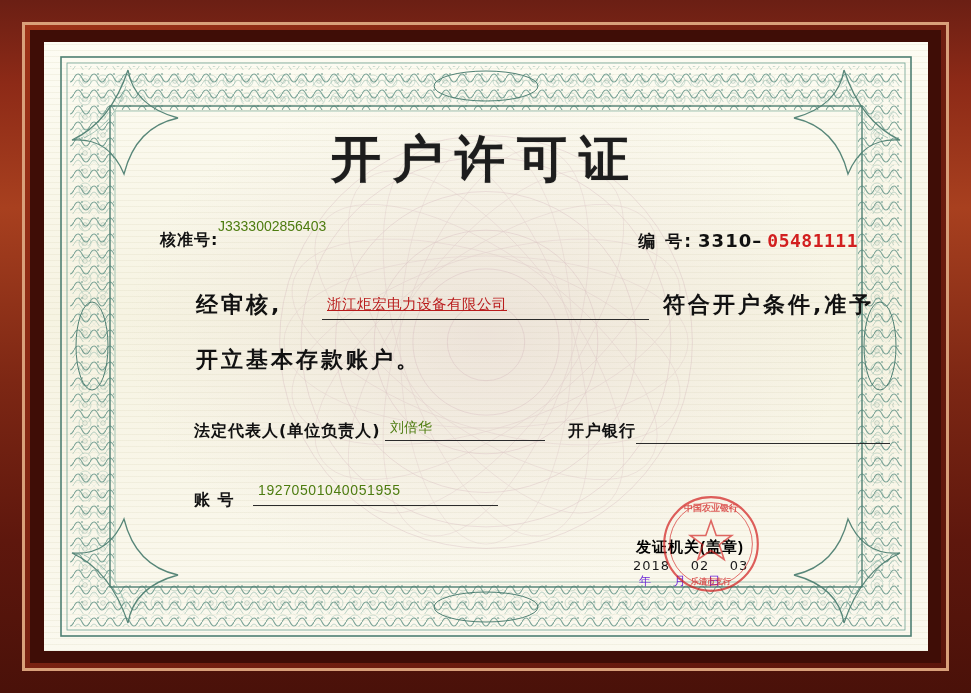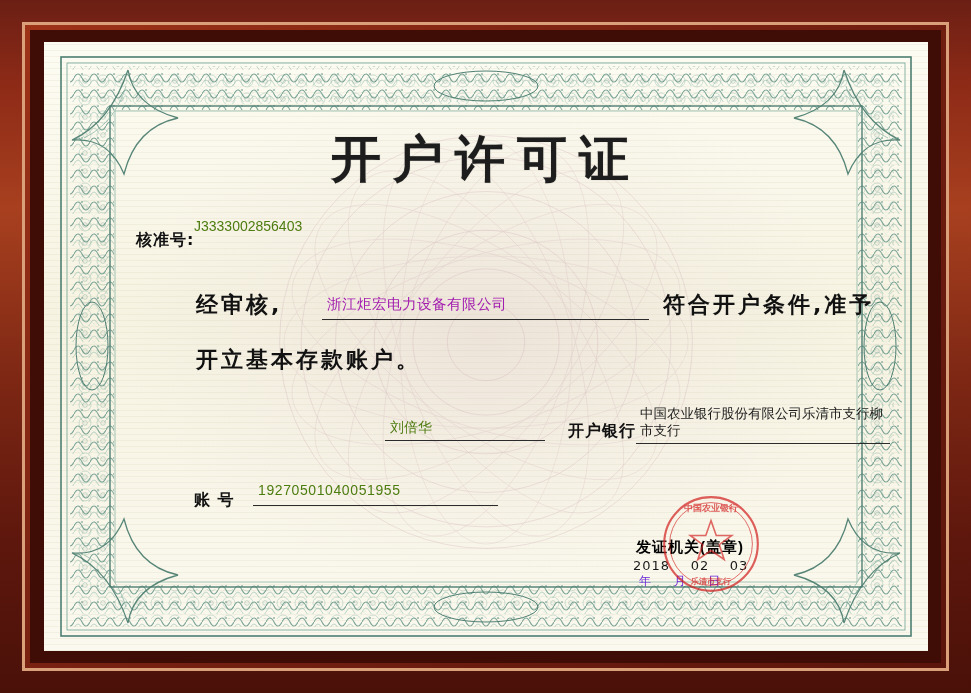--- a/index.html
+++ b/index.html
@@ -140,21 +140,21 @@
     color: #4d7c0f;
     white-space: nowrap;
   }
 
   .uline {
     position: absolute;
     border-bottom: 1px solid #2b2b2b;
   }
 
   
-  #approval-row { left: 92px; top: 188px; text-align: center; }
+  #approval-row { left: 116px; top: 188px; text-align: center; }
   #approval-no-value { position: absolute; left: 58px; top: -12px; }
 
   #serial-row { right: 70px; top: 188px; }
   #serial-label { font-size: 17px; font-weight: bold; letter-spacing: 2px; }
   #serial-prefix { font-size: 18px; font-weight: bold; letter-spacing: 1px; }
   #serial-red {
     font-family: "DejaVu Sans Mono", monospace;
     font-size: 18px;
     font-weight: bold;
     color: #d21f1f;
@@ -165,21 +165,22 @@
   #stmt1 { left: 152px; top: 248px; }
   #stmt1-tail { left: 619px; top: 248px; }
   #stmt2 { left: 152px; top: 303px; }
 
   #company-name {
     position: absolute;
     left: 283px;
     top: 253px;
     font-size: 14.5px;
     letter-spacing: 0.5px;
-    color: #a21caf;
+    color: #b91c1c;
+    text-decoration: underline;
   }
   #company-line { left: 278px; top: 277px; width: 327px; }
 
   
   #rep-label { left: 150px; top: 379px; }
   #rep-value { left: 346px; top: 377px; }
   #rep-line { left: 341px; top: 398px; width: 160px; }
 
   #bank-label { left: 524px; top: 379px; }
   #bank-value {
@@ -318,33 +319,38 @@
 
     <div class="content">
 
       <div class="title">开户许可证</div>
 
       <div class="row" id="approval-row">
         <span class="lbl">核准号:</span>
         <span class="hand" id="approval-no-value">J3333002856403</span>
       </div>
 
+      <div class="row" id="serial-row">
+        <span id="serial-label">编 号:</span>
+        <span id="serial-prefix">3310–</span>
+        <span id="serial-red">05481111</span>
+      </div>
 
       <div class="row lbl-big" id="stmt1">经审核,</div>
       <div class="row lbl-big" id="stmt1-tail">符合开户条件,准予</div>
       <div class="row lbl-big" id="stmt2">开立基本存款账户。</div>
 
       <div class="hand" id="company-name">浙江炬宏电力设备有限公司</div>
       <div class="uline" id="company-line"></div>
 
+      <div class="row lbl" id="rep-label">法定代表人(单位负责人)</div>
       <div class="row hand" id="rep-value">刘倍华</div>
       <div class="uline" id="rep-line"></div>
 
       <div class="row lbl" id="bank-label">开户银行</div>
-      <div id="bank-value">中国农业银行股份有限公司乐清市支行柳市支行</div>
       <div class="uline" id="bank-line"></div>
 
       <div class="row lbl" id="acct-label">账 号</div>
       <div class="row hand" id="acct-value">19270501040051955</div>
       <div class="uline" id="acct-line"></div>
 
       <div id="issuer-label">发证机关(盖章)</div>
       <div id="date-row">
         <span>2018</span>
         &nbsp;&nbsp;

